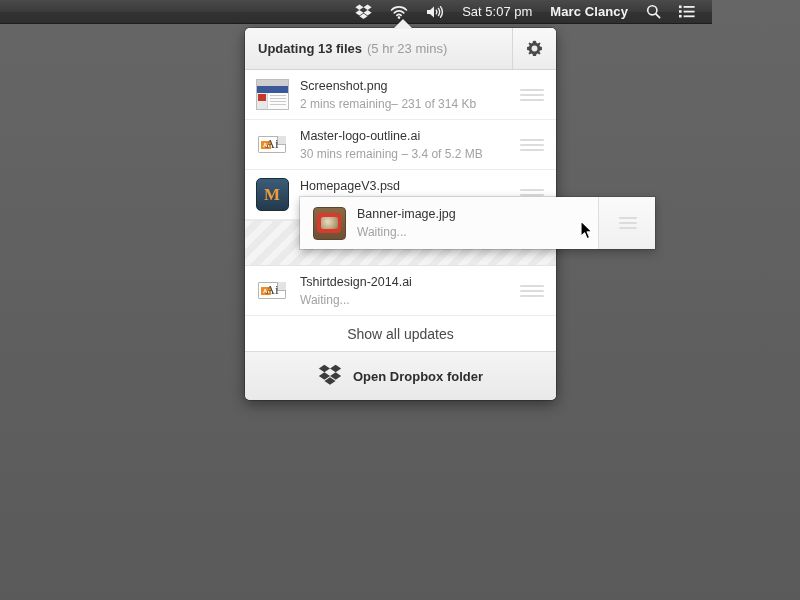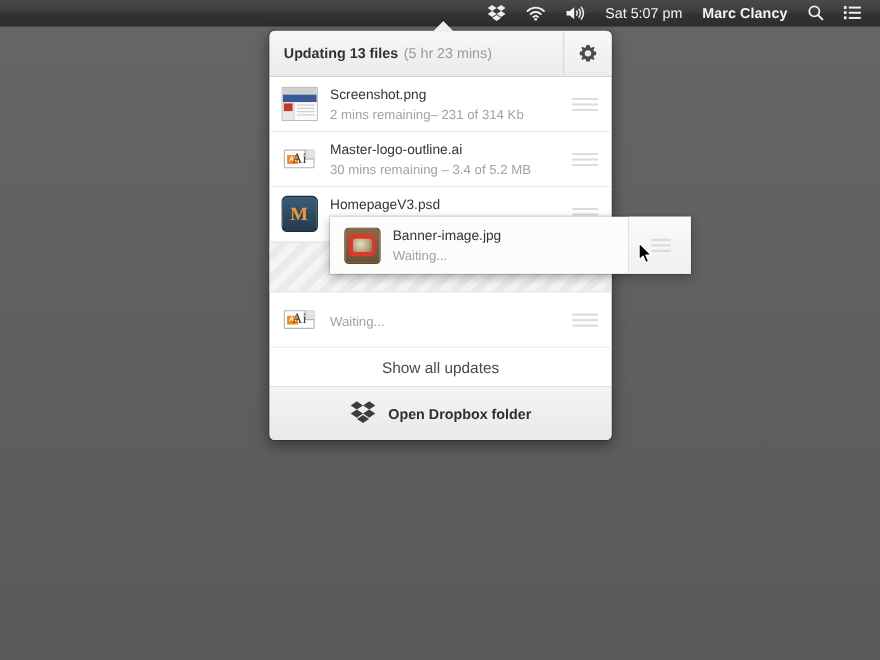--- a/index.html
+++ b/index.html
@@ -10,21 +10,21 @@
   }
   body {
     background: #6b6b6b;
     background-image: linear-gradient(180deg, #666666 0%, #5f5f5f 55%, #5a5a5a 100%);
     position: relative;
   }
 
   
   #menubar {
     position: absolute; top: 0; left: 0;
-    width: 800px; height: 24px;
+    width: 712px; height: 24px;
     background: linear-gradient(180deg, #4a4a4a 0%, #3b3b3b 50%, #333333 51%, #2e2e2e 100%);
     border-bottom: 1px solid #1d1d1d;
     display: flex; align-items: center; justify-content: flex-end;
     padding-right: 8px;
     color: #f2f2f2;
     font-size: 13px;
   }
   .mb-item {
     height: 24px; display: flex; align-items: center;
     padding: 0 9px; color: #f4f4f4; white-space: nowrap;
@@ -125,21 +125,21 @@
   #open-folder {
     height: 48px; display: flex; align-items: center; justify-content: center;
     gap: 11px;
     background: linear-gradient(180deg, #f4f4f4 0%, #e9e9e9 100%);
     font-size: 13px; color: #2d2d2d; font-weight: bold;
   }
 
   
   #drag-item {
     position: absolute; left: 300px; top: 197px;
-    width: 328px; height: 52px;
+    width: 355px; height: 52px;
     display: flex; align-items: center;
     background: #fcfcfc;
     box-shadow: 0 3px 9px rgba(0,0,0,.30), 0 0 0 1px rgba(0,0,0,.13);
     z-index: 10;
     padding-left: 12px;
   }
   #drag-item .drag-sep {
     width: 1px; align-self: stretch; background: #dedede; margin-left: auto;
   }
   #drag-item .handle-cell {
@@ -353,20 +353,21 @@
 
   <div class="file-row">
     <div class="thumb">
       <div class="ai-icon">
         <div class="fold"></div>
         <div class="tag">AI</div>
         <div class="big">Ai</div>
       </div>
     </div>
     <div class="file-text">
+      <div class="file-name">Tshirtdesign-2014.ai</div>
       <div class="file-status">Waiting...</div>
     </div>
     <div class="drag-handle">
         <i></i>
         <i></i>
         <i></i>
       </div>
   </div>
 
   <div id="show-all">Show all updates</div>

